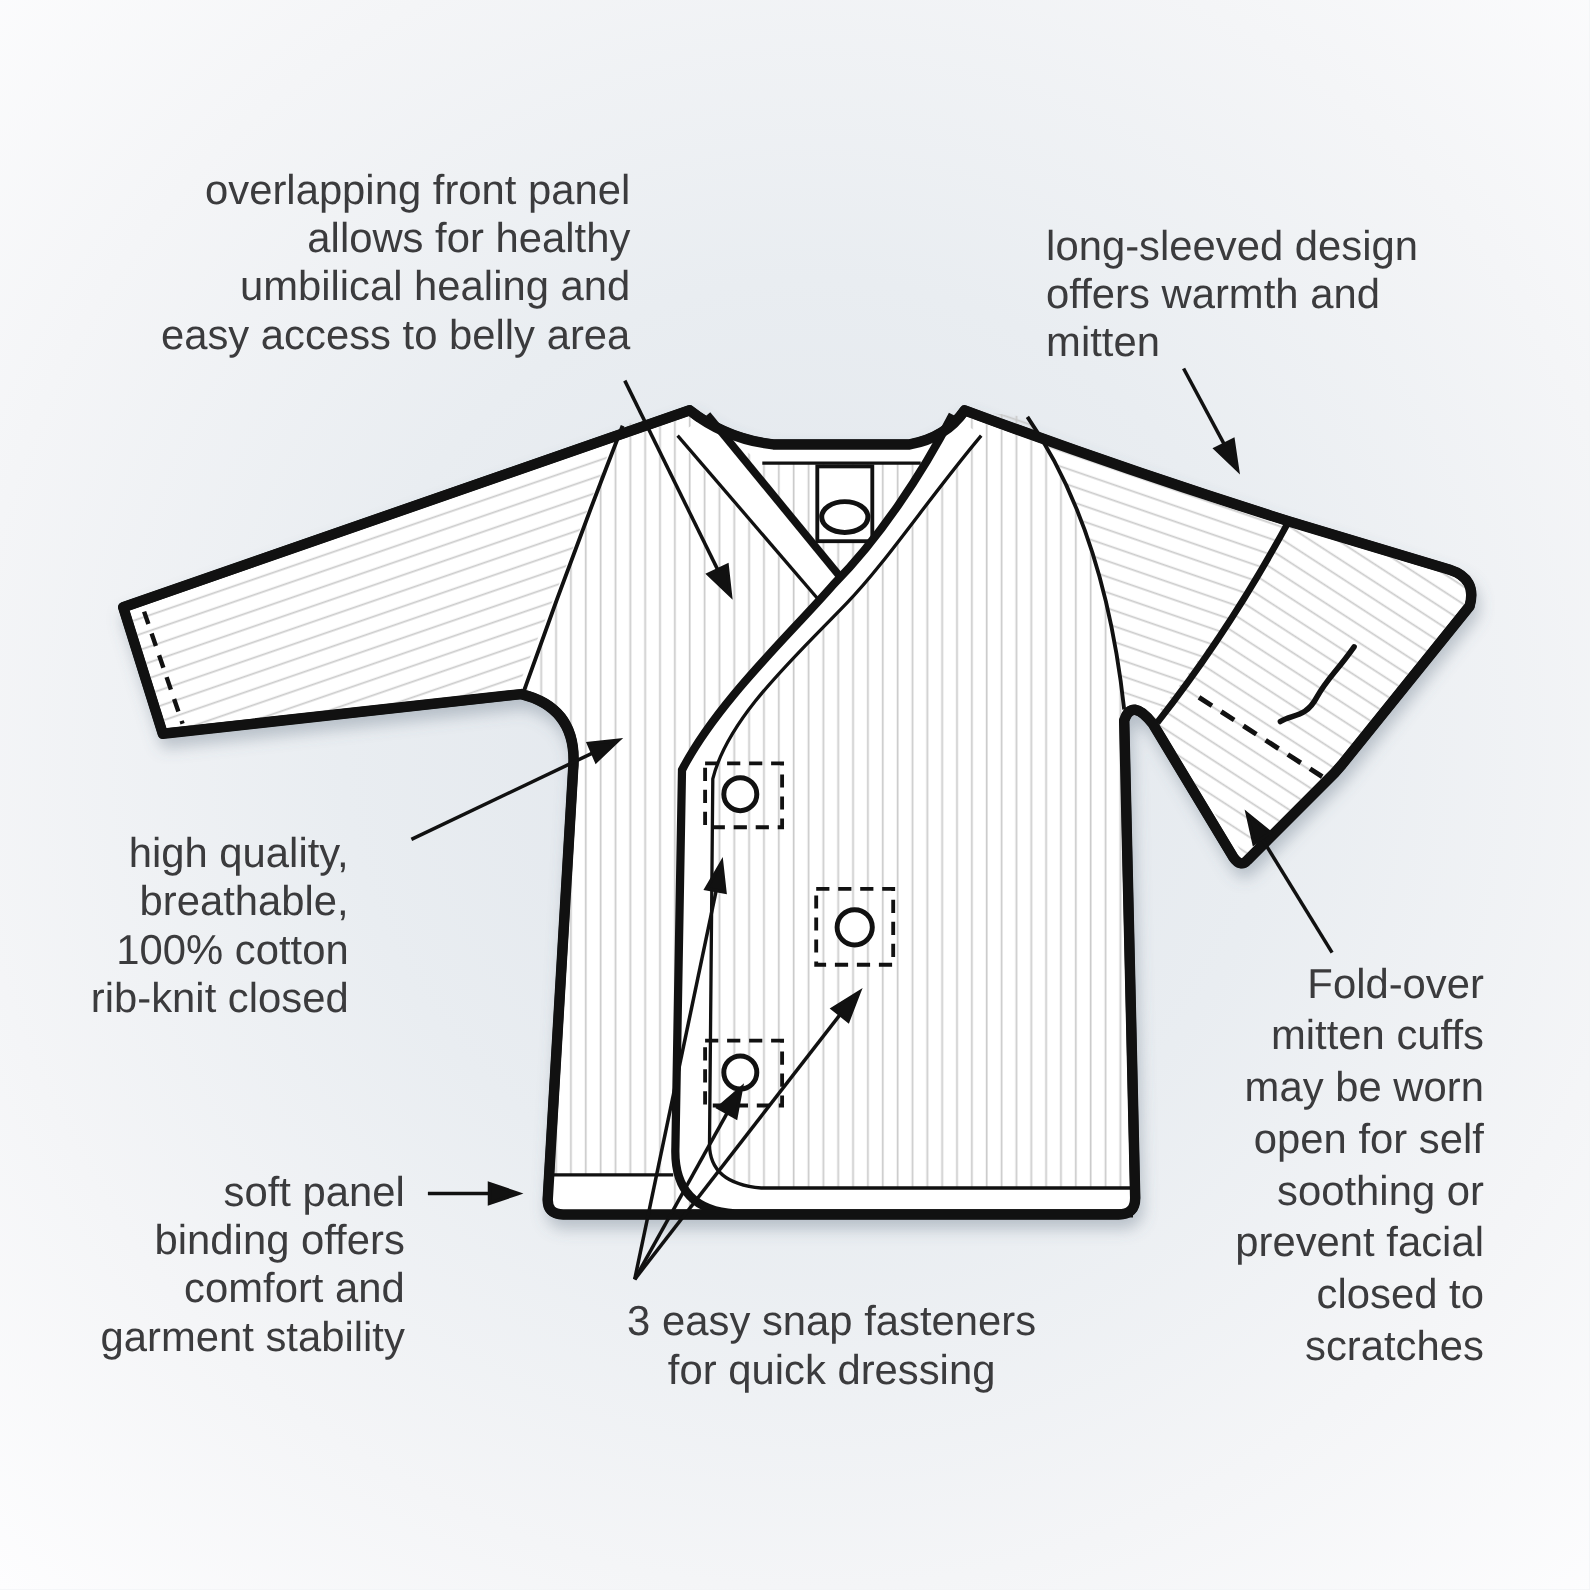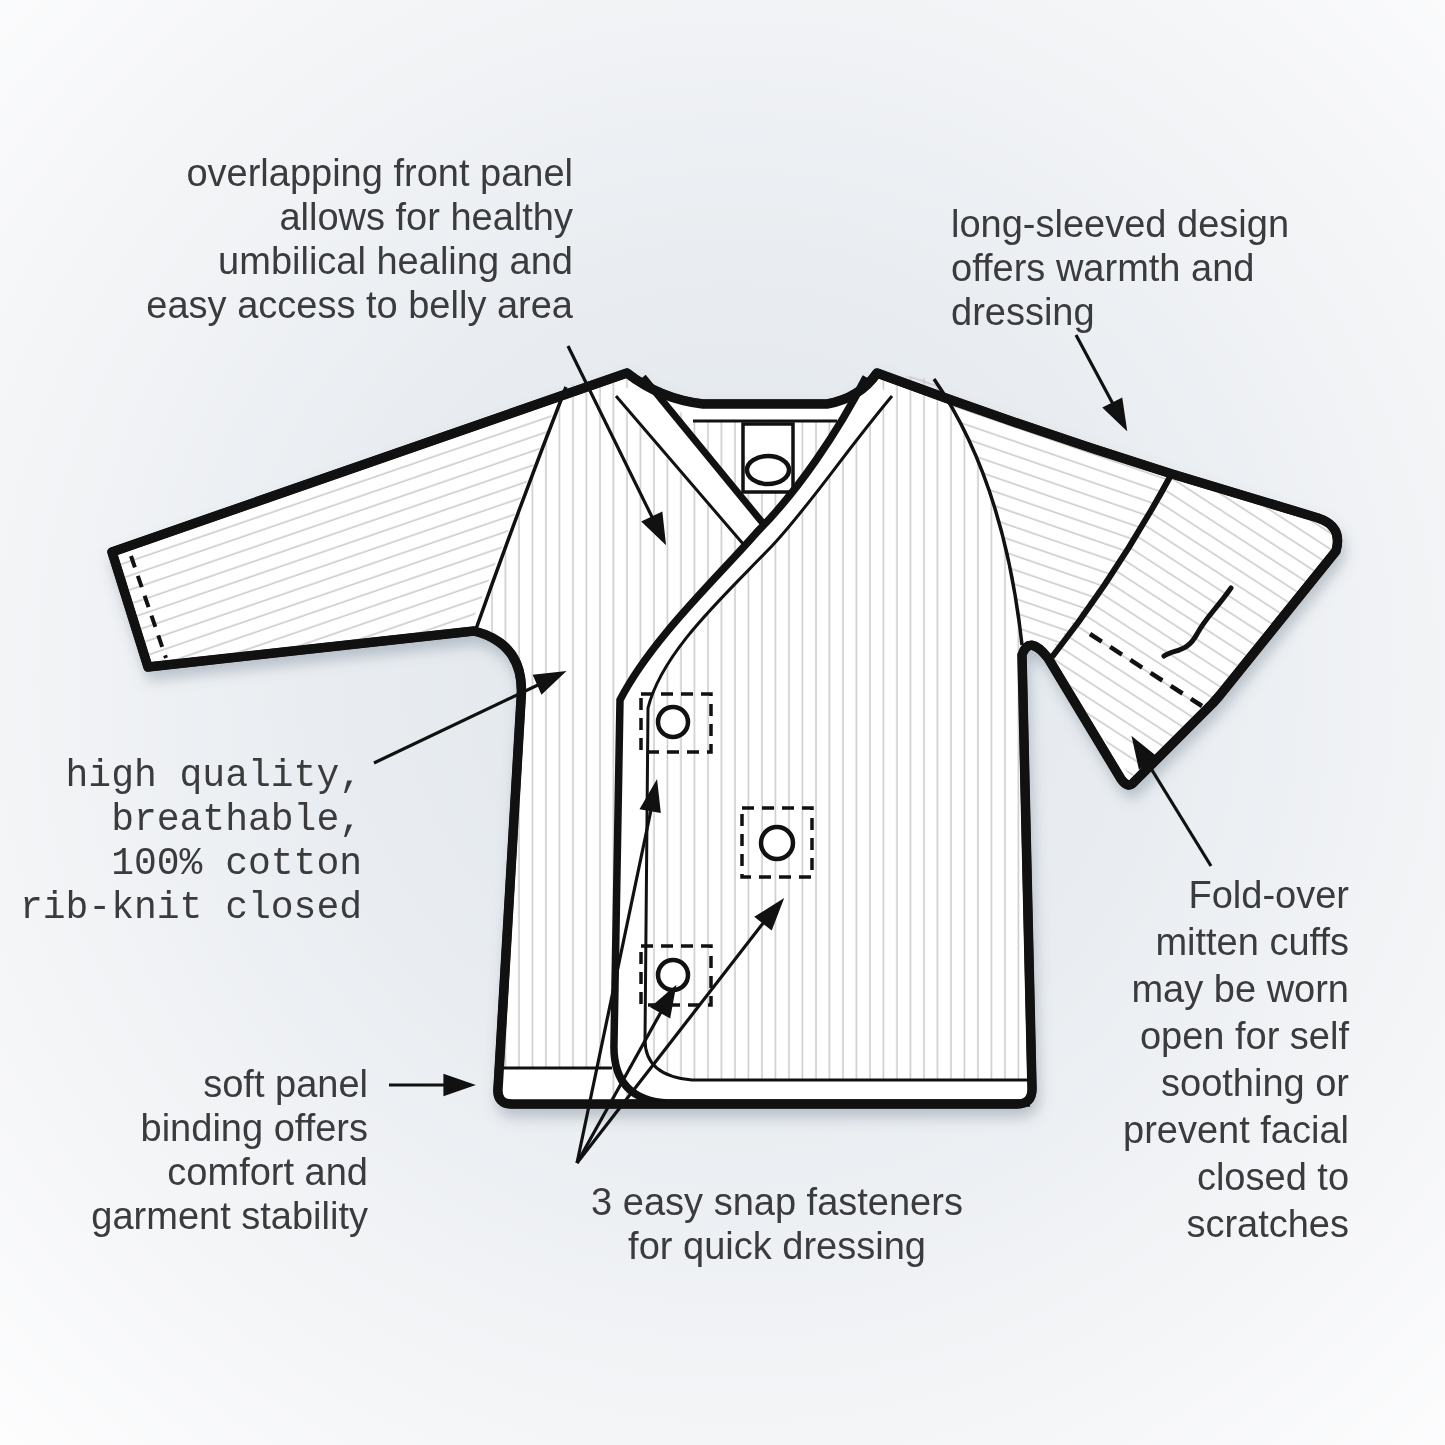--- a/index.html
+++ b/index.html
@@ -140,38 +140,38 @@
   <div class="ann right" style="top:151px; right:872px;">
     <div>overlapping front panel</div>
     <div>allows for healthy</div>
     <div>umbilical healing and</div>
     <div>easy access to belly area</div>
   </div>
 
   <div class="ann" style="top:202px; left:951px;">
     <div>long-sleeved design</div>
     <div>offers warmth and</div>
-    <div>dressing</div>
+    <div>mitten</div>
   </div>
 
-  <div class="ann right" style="top:754px; right:1083px;font-family:Liberation Mono, monospace;">
+  <div class="ann right" style="top:754px; right:1128px;">
     <div>high quality,</div>
     <div>breathable,</div>
     <div>100% cotton</div>
     <div>rib-knit closed</div>
   </div>
 
   <div class="ann right" style="top:1062px; right:1077px;">
     <div>soft panel</div>
     <div>binding offers</div>
     <div>comfort and</div>
     <div>garment stability</div>
   </div>
 
-  <div class="ann center" style="top:1180px; left:756px;margin-left:21px;">
+  <div class="ann center" style="top:1180px; left:756px;">
     <div>3 easy snap fasteners</div>
     <div>for quick dressing</div>
   </div>
 
   <div class="ann wide" style="top:872px; left:1123px;">
     <div>Fold-over</div>
     <div>mitten cuffs</div>
     <div>may be worn</div>
     <div>open for self</div>
     <div>soothing or</div>

